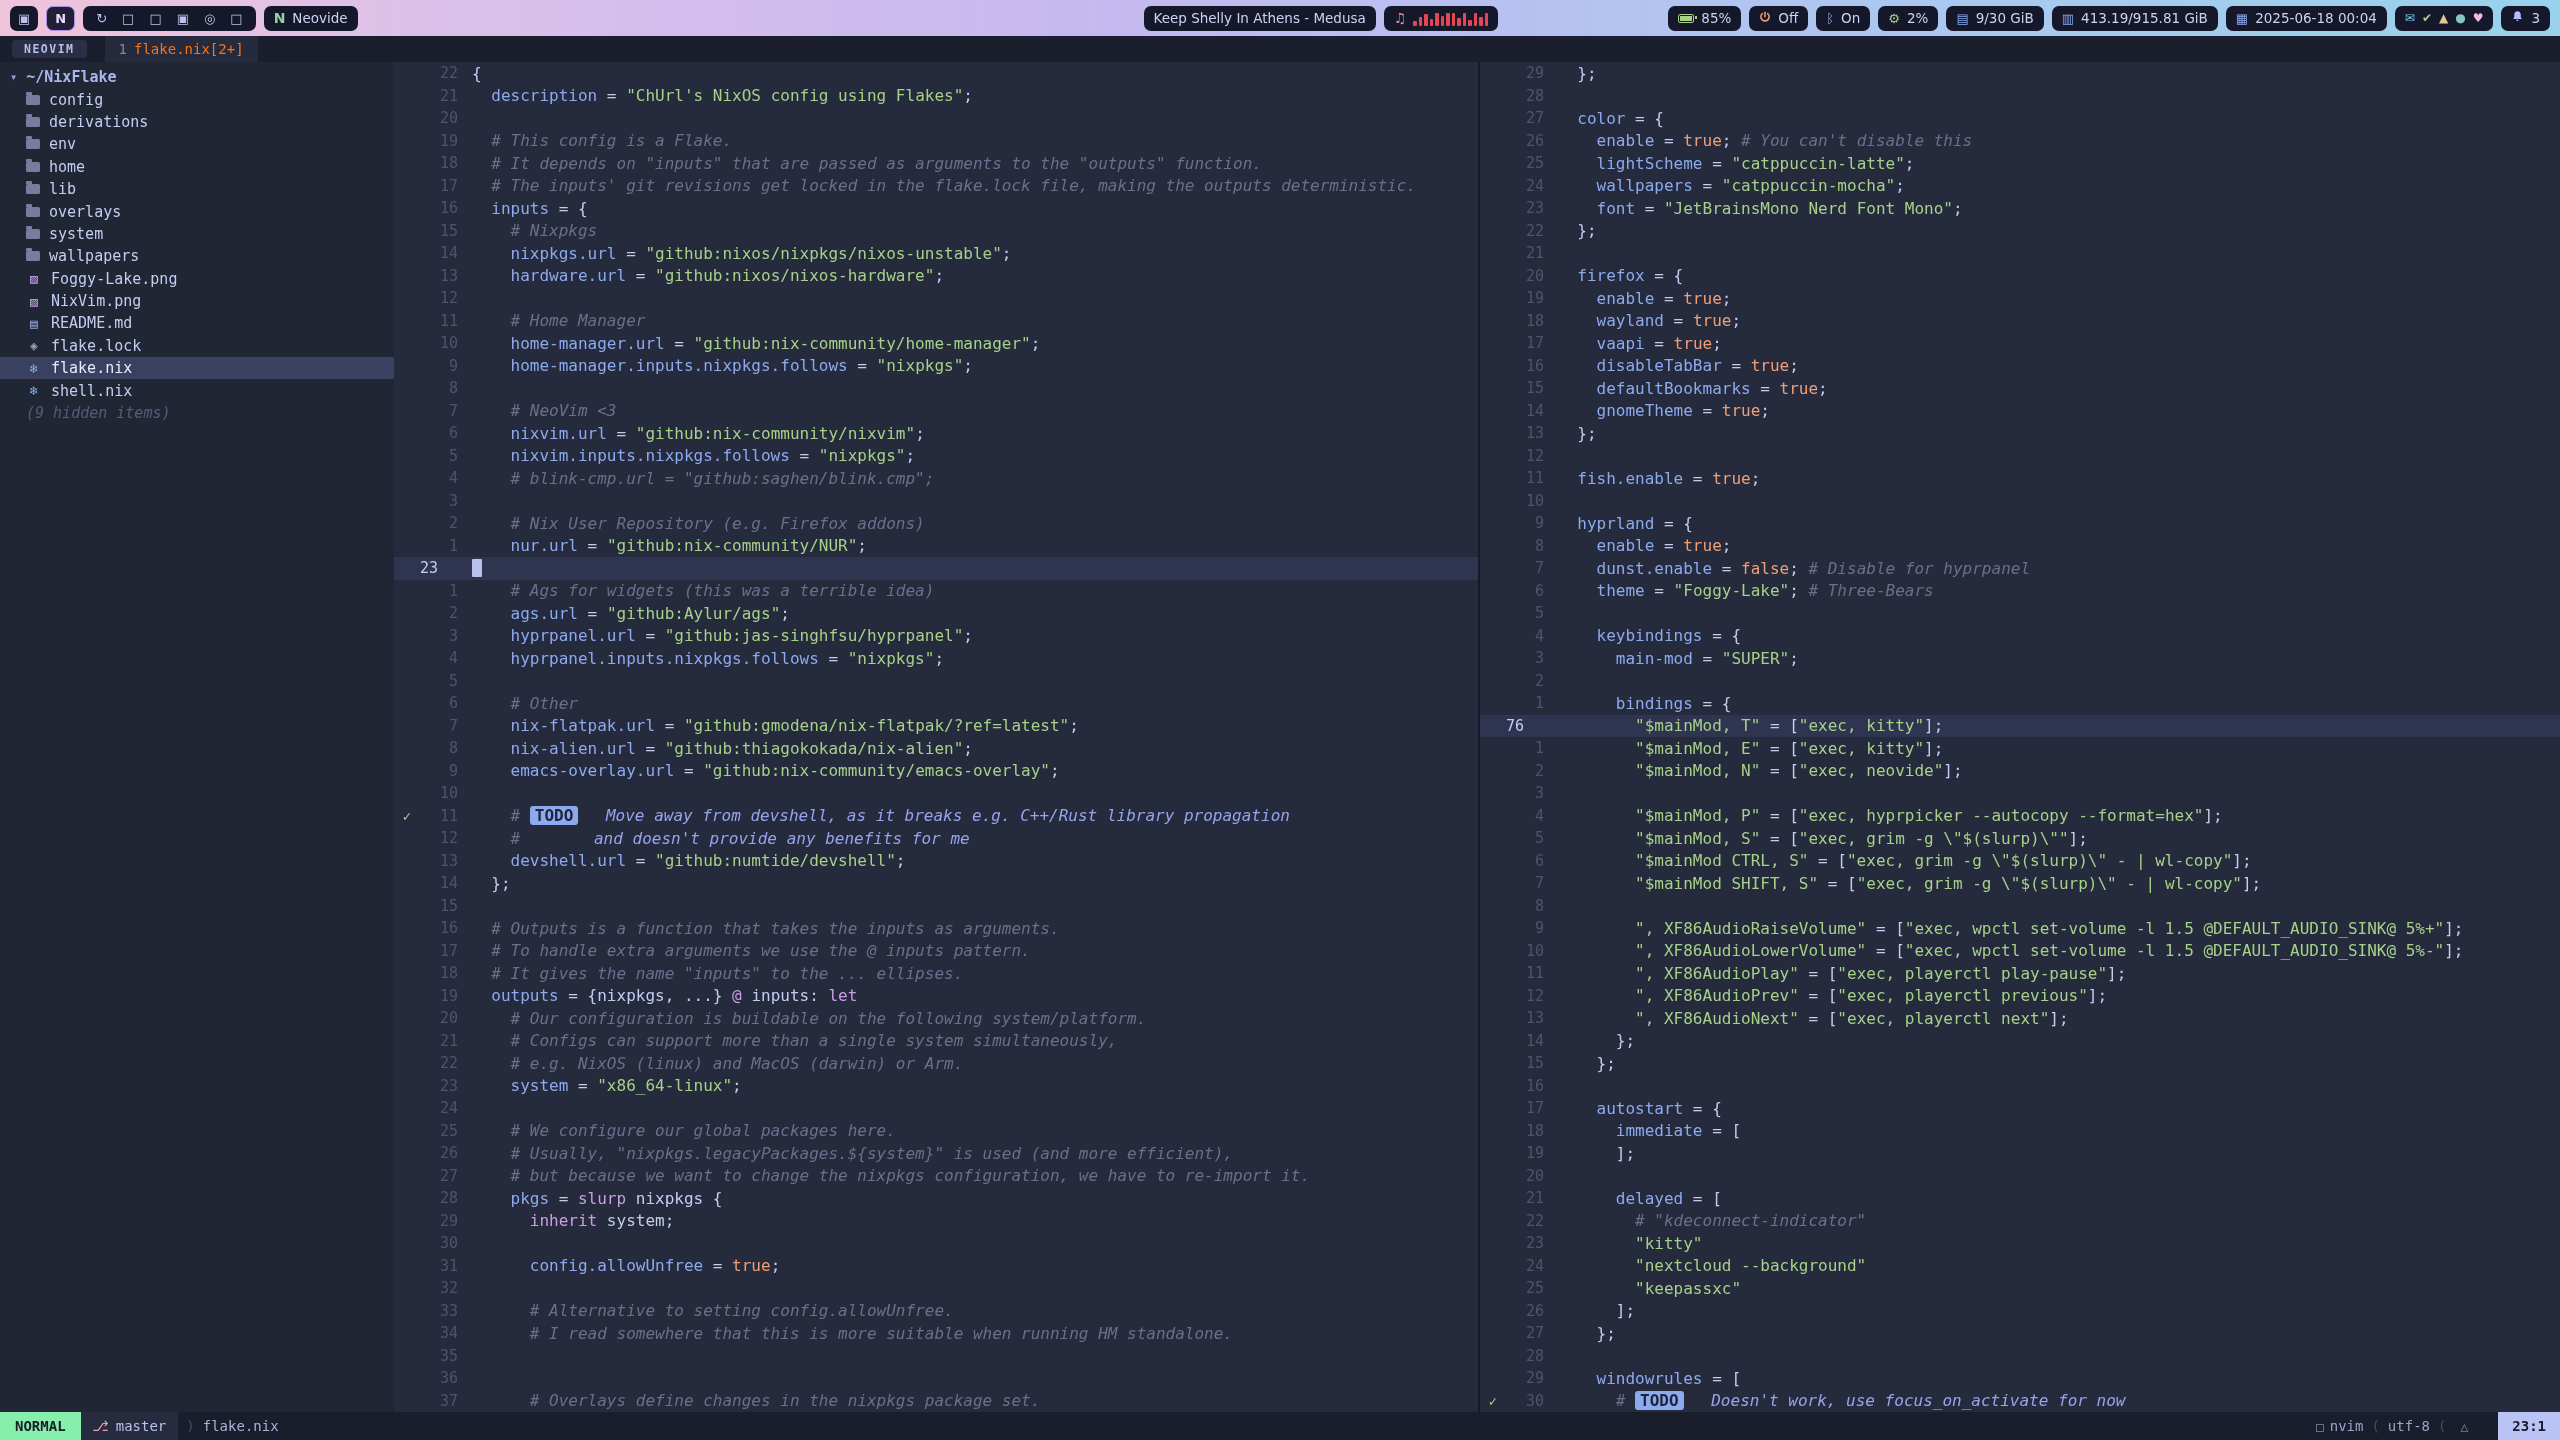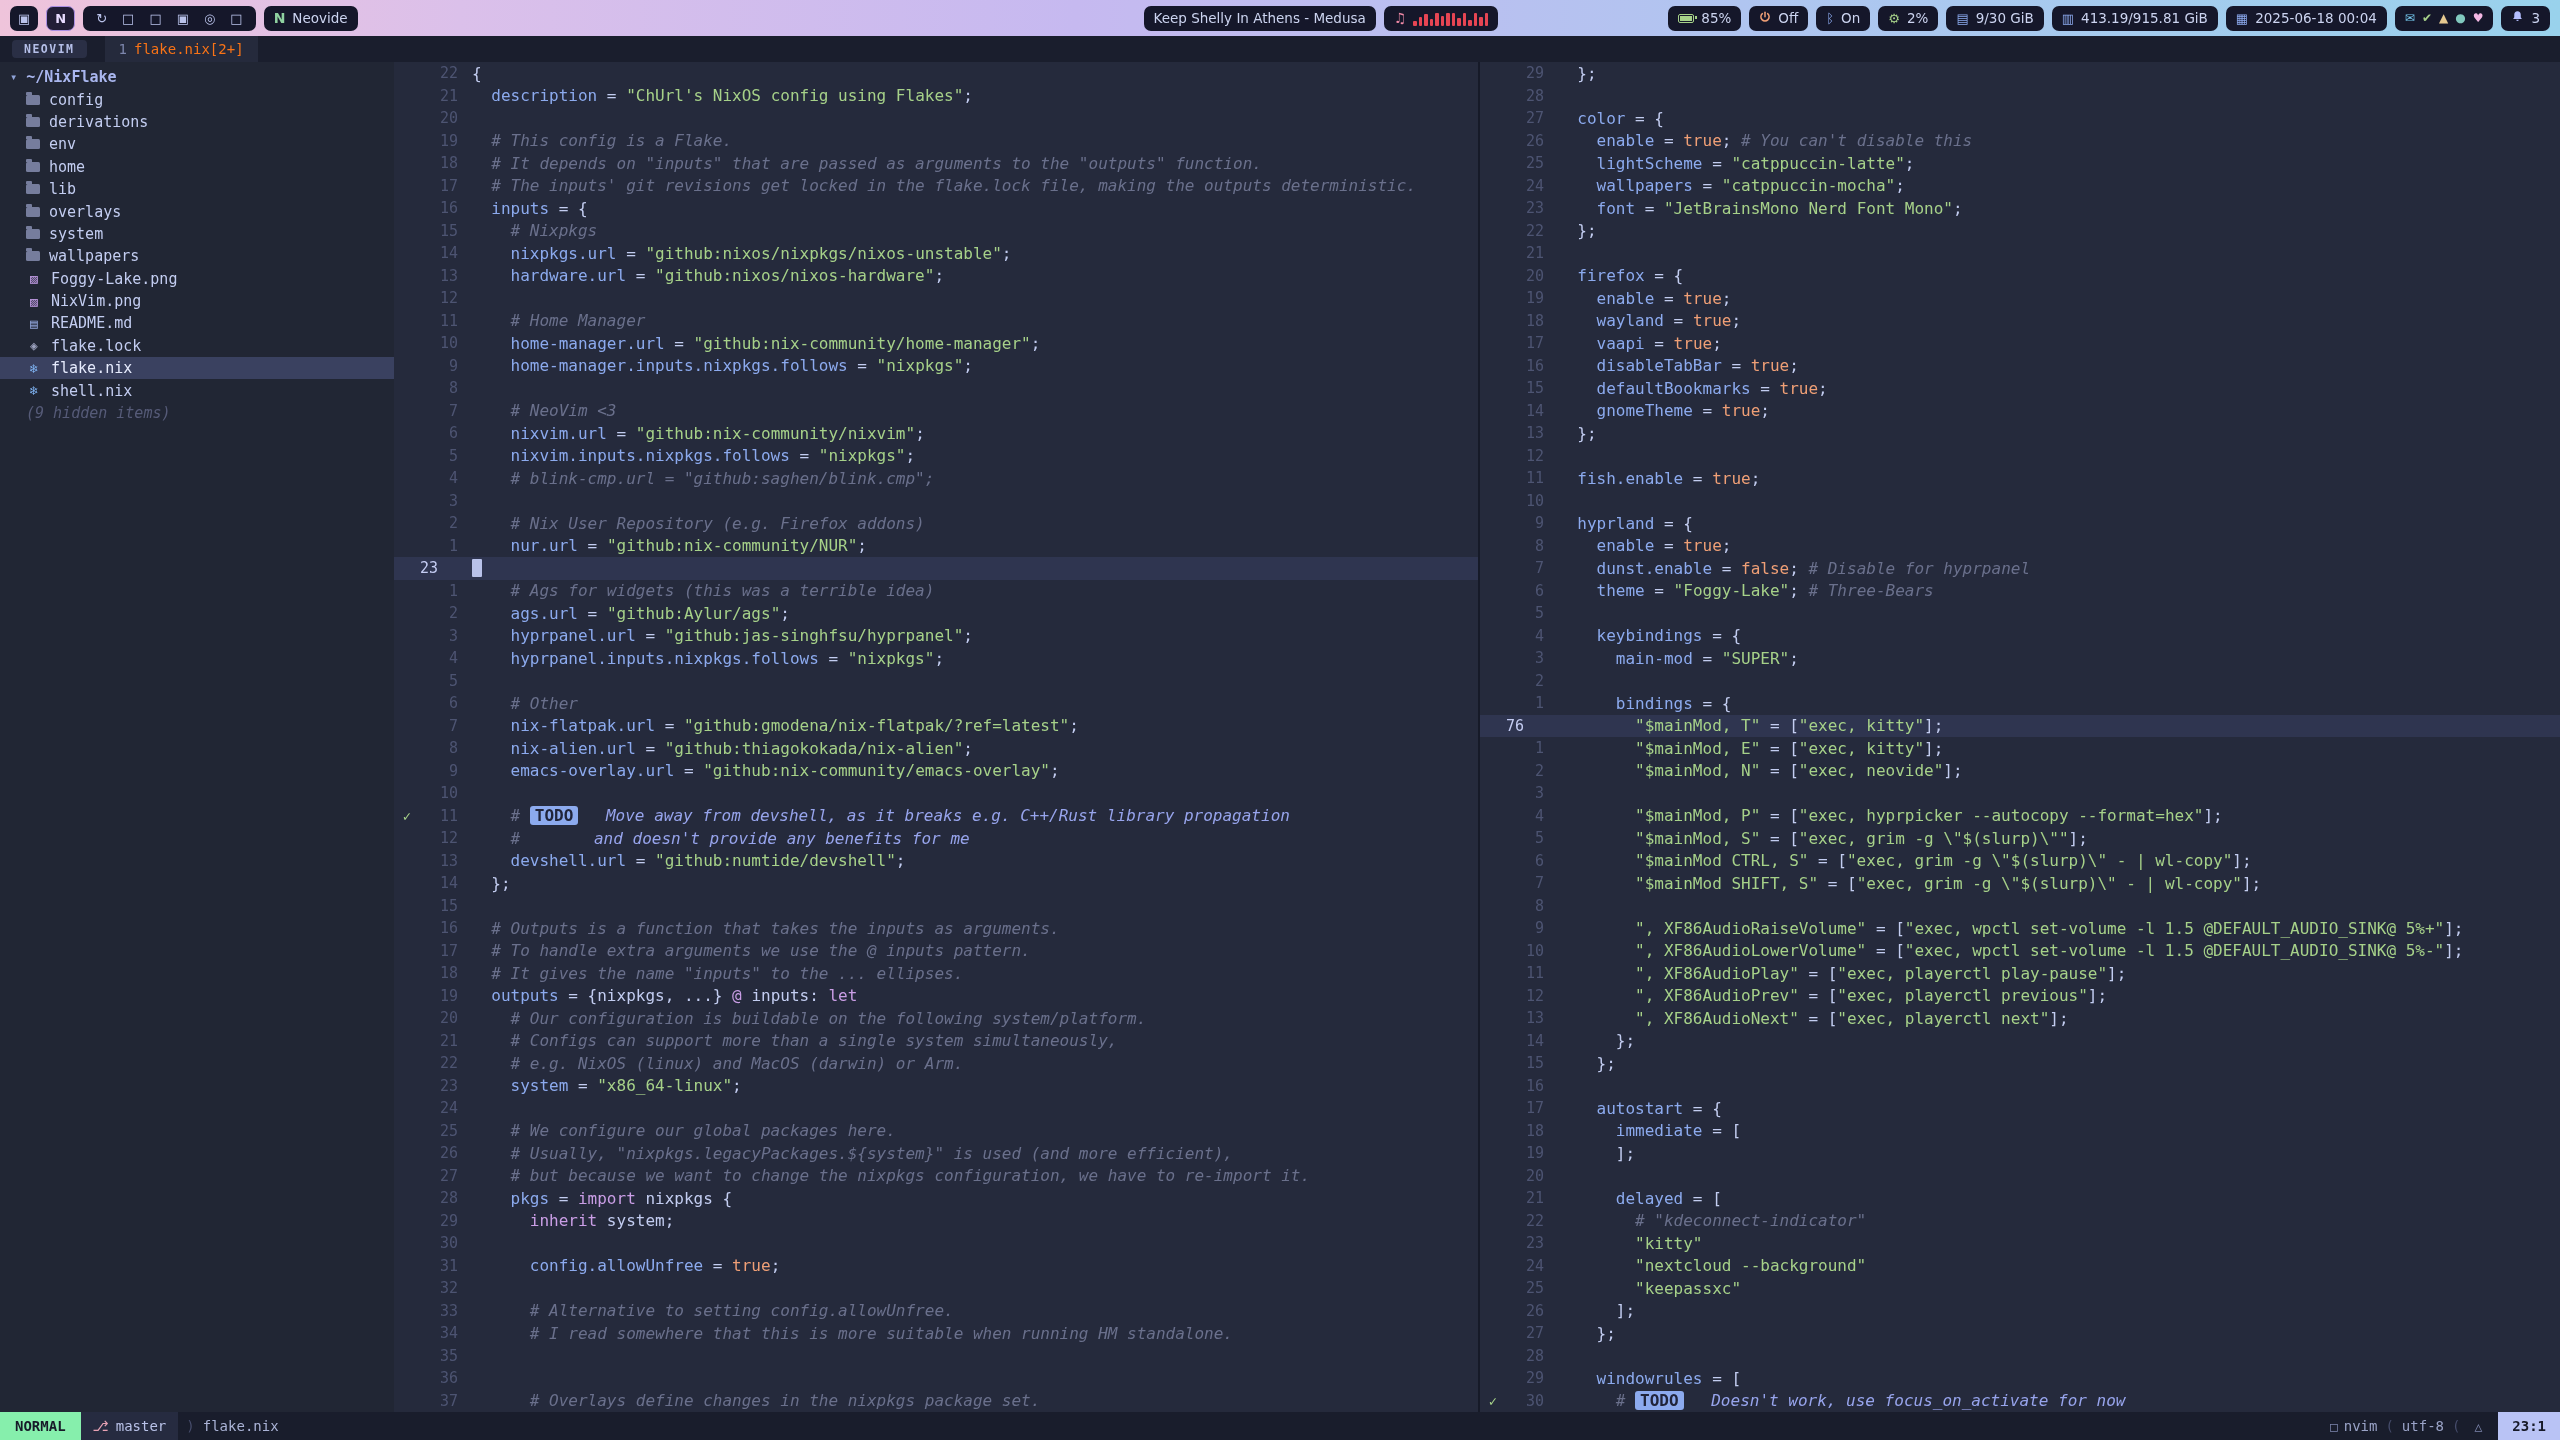--- a/index.html
+++ b/index.html
@@ -86,21 +86,21 @@
     height:28px; background:#191d2c; display:flex; align-items:center;
     font-family:"DejaVu Sans Mono",monospace; font-size:14px; color:#9aa3c7;
   }
   .mode-badge { background:#86efac; color:#171a28; font-weight:bold; height:100%; display:flex; align-items:center; padding:0 15px; }
   .sl-seg { background:#262b40; height:100%; display:flex; align-items:center; padding:0 12px; gap:7px; color:#b9c2e8; }
   .branch-icon { color:#e8a2b4; }
   .sl-sep { color:#454c6b; margin:0 8px; }
   .sl-file { color:#aab3d6; }
   .sl-grow { flex:1; }
   .sl-ico { color:#7d86ad; margin:0 6px; font-size:13px; }
-  .pos-badge { background:#b9c3f5; color:#171a28; font-weight:bold; height:100%; display:flex; align-items:center; padding:0 14px; margin-left:10px; }
+  .pos-badge { background:#b9c3f5; color:#171a28; font-weight:bold; height:100%; display:flex; align-items:center; padding:0 14px; margin-left:24px; }
 </style>
 </head>
 <body>
 
 <div class="topbar">
   <span id="workspaces" style="display:inline-flex;gap:8px;">
       <span class="pill ws-pill">▣</span>
       <span class="pill ws-pill active">N</span>
       <span class="pill ws-group">
         <span>↻</span>
@@ -514,21 +514,21 @@
             <span class="txt"><span class="c">    # Usually, "nixpkgs.legacyPackages.${system}" is used (and more efficient),</span></span>
           </div>
           <div class="line">
             <span class="sign"></span>
             <span class="num">27</span>
             <span class="txt"><span class="c">    # but because we want to change the nixpkgs configuration, we have to re-import it.</span></span>
           </div>
           <div class="line">
             <span class="sign"></span>
             <span class="num">28</span>
-            <span class="txt"><span class="i">    pkgs</span><span class="p"> = </span><span class="k">import</span><span class="p"> nixpkgs {</span></span>
+            <span class="txt"><span class="i">    pkgs</span><span class="p"> = </span><span class="k">slurp</span><span class="p"> nixpkgs {</span></span>
           </div>
           <div class="line">
             <span class="sign"></span>
             <span class="num">29</span>
             <span class="txt"><span class="k">      inherit</span><span class="p"> system;</span></span>
           </div>
           <div class="line">
             <span class="sign"></span>
             <span class="num">30</span>
             <span class="txt"></span>

